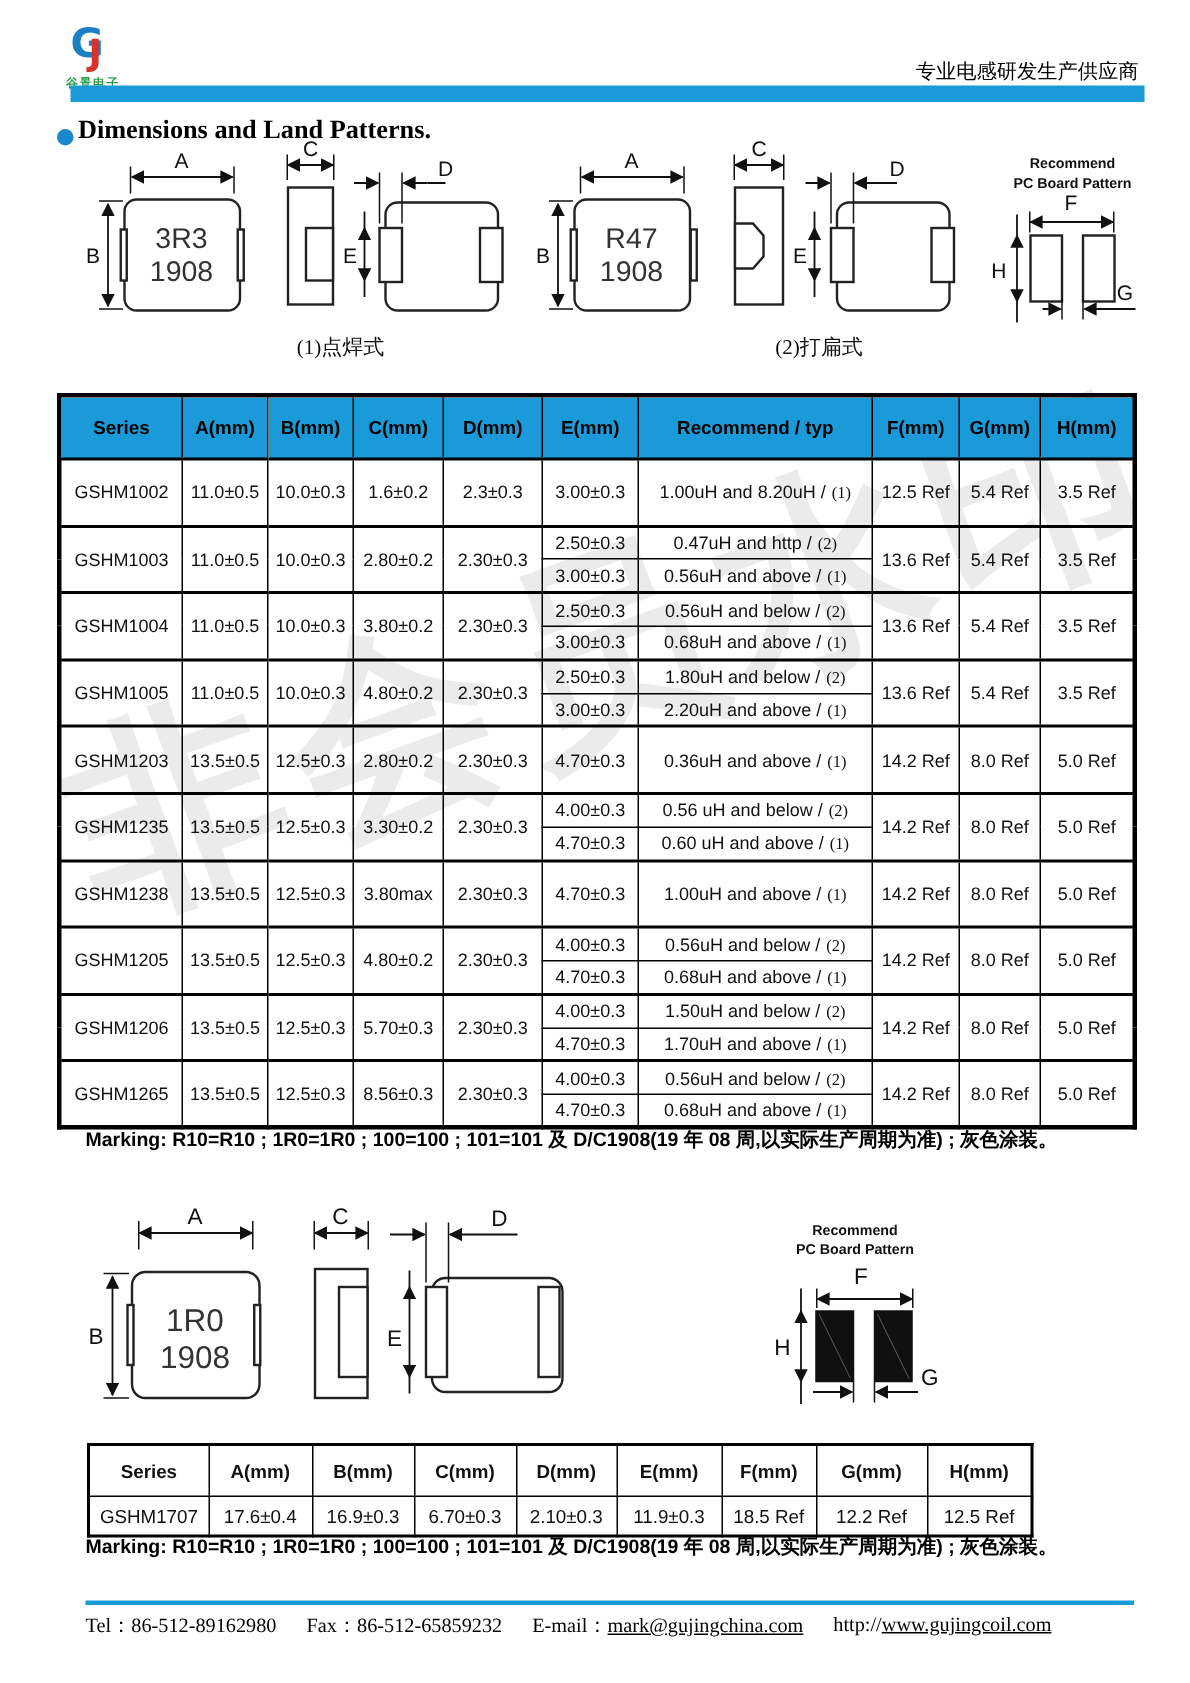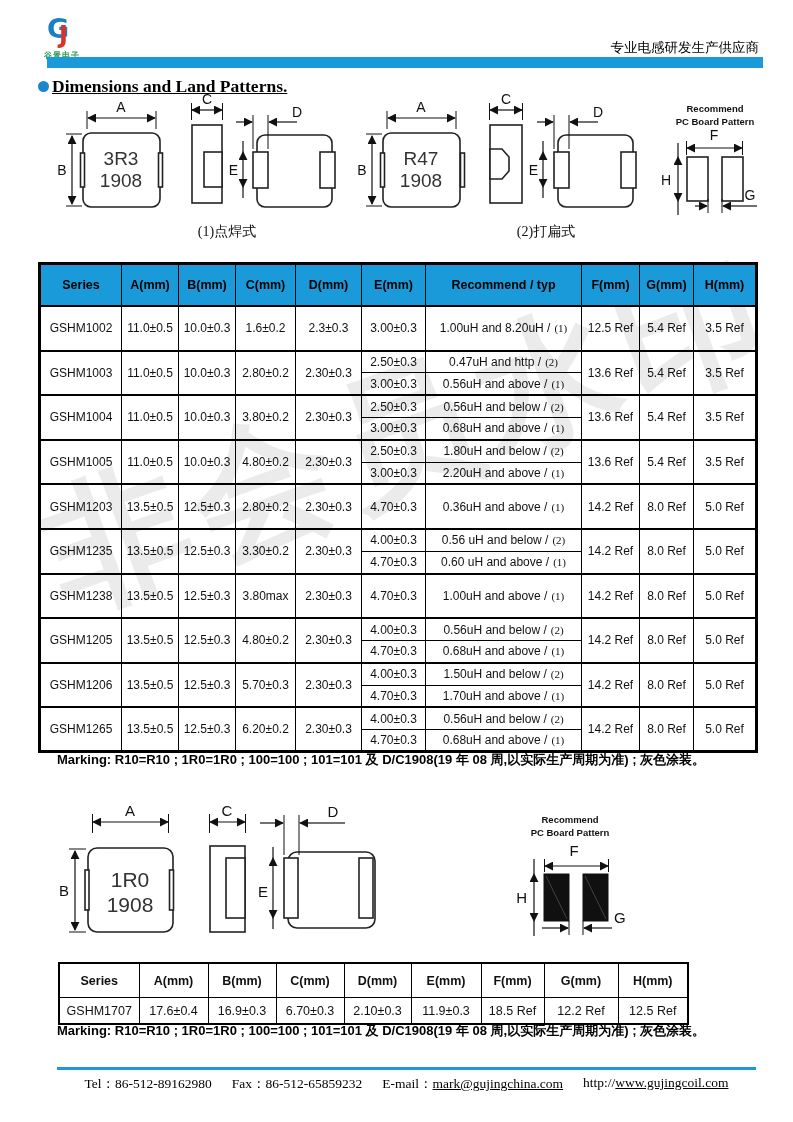--- a/index.html
+++ b/index.html
@@ -8,42 +8,42 @@
   .abs{position:absolute;}
   .z1{z-index:1;}
   
   .wm{position:absolute;left:52px;top:468px;z-index:0;font-size:142px;font-weight:bold;
       color:#ebebeb;letter-spacing:10px;white-space:nowrap;transform:rotate(-20deg);
       transform-origin:0 50%;font-family:"DejaVu Sans",sans-serif;}
   
   .logo-caption{left:44px;top:50px;font-size:8px;font-weight:bold;color:#2f9e4f;letter-spacing:1px;}
   .slogan{right:34px;top:39px;font-size:13.5px;font-weight:normal;color:#000;}
   .blue-bar{left:47px;top:57px;width:716px;height:11px;background:#1a9ad8;}
-  .section-heading{left:38px;top:76px;display:flex;align-items:center;gap:3px;
-      font-family:"Liberation Serif",serif;font-weight:bold;font-size:17.5px;color:#000;text-decoration:underline;}
+  .section-heading{left:38px;top:76px;display:flex;align-items:flex-end;gap:3px;
+      font-family:"Liberation Serif",serif;font-weight:bold;font-size:17.5px;color:#000;}
   .bullet{width:11px;height:11px;border-radius:50%;background:#1a86cd;display:inline-block;}
   
   table{border-collapse:collapse;table-layout:fixed;background:transparent;}
   #t1{left:38px;top:262px;width:717px;border:3px solid #000;}
   #t1 th,#t1 td{border:1.5px solid #000;text-align:center;vertical-align:middle;
       padding:0 1px;font-size:12px;overflow:hidden;}
   #t1 th{background:#1a9ad8;color:#000;font-weight:bold;font-size:12.5px;height:40px;border-bottom-width:2px;}
   #t1 tr.single{height:44.6px;}
   #t1 tr.sub{height:22.3px;}
   #t1 tr.row-start td{border-top-width:2.2px;}
   .fnote{font-family:"Liberation Serif",serif;font-size:11px;margin-left:4px;}
   #t2{left:58px;top:962px;width:629px;border:2.5px solid #000;}
   #t2 th,#t2 td{border:1.5px solid #000;text-align:center;vertical-align:middle;
       padding:0 1px;font-size:12.5px;}
   #t2 th{height:33px;font-weight:bold;background:#fff;}
   #t2 td{height:25px;}
   .marking{left:57px;font-size:13px;font-weight:bold;color:#000;white-space:nowrap;}
   
   .footer-line{left:57px;top:1067px;width:699px;height:3px;background:#1a9ad8;}
-  .footer{left:57px;top:1075px;width:699px;display:flex;justify-content:center;gap:20px;
+  .footer{left:57px;top:1075px;width:699px;display:flex;gap:20px;
       font-family:"Liberation Serif",serif;font-size:13.5px;color:#000;white-space:nowrap;}
   .lnk{text-decoration:underline;cursor:pointer;}
   
   .part{fill:#fff;stroke:#222;stroke-width:1.6;}
   .pad-black{fill:#101010;stroke:#101010;stroke-width:1;}
   .dim{stroke:#111;stroke-width:1.2;fill:none;}
   .ext{stroke:#111;stroke-width:1;fill:none;}
   .lbl{font:14px "Liberation Sans",sans-serif;fill:#111;}
   .lbl15{font:15px "Liberation Sans",sans-serif;fill:#111;}
   .mark{font:19px "Liberation Sans",sans-serif;fill:#333;}
@@ -345,21 +345,21 @@
           <td rowspan="2">5.0 Ref</td>
         </tr>
         <tr class="sub">
           <td>4.70±0.3</td>
           <td><span>1.70uH and above /</span><span class="fnote">(1)</span></td>
         </tr>
         <tr class="row-start sub">
           <td rowspan="2">GSHM1265</td>
           <td rowspan="2">13.5±0.5</td>
           <td rowspan="2">12.5±0.3</td>
-          <td rowspan="2">6.20±0.2</td>
+          <td rowspan="2">8.56±0.3</td>
           <td rowspan="2">2.30±0.3</td>
           <td>4.00±0.3</td>
           <td><span>0.56uH and below /</span><span class="fnote">(2)</span></td>
           <td rowspan="2">14.2 Ref</td>
           <td rowspan="2">8.0 Ref</td>
           <td rowspan="2">5.0 Ref</td>
         </tr>
         <tr class="sub">
           <td>4.70±0.3</td>
           <td><span>0.68uH and above /</span><span class="fnote">(1)</span></td>

